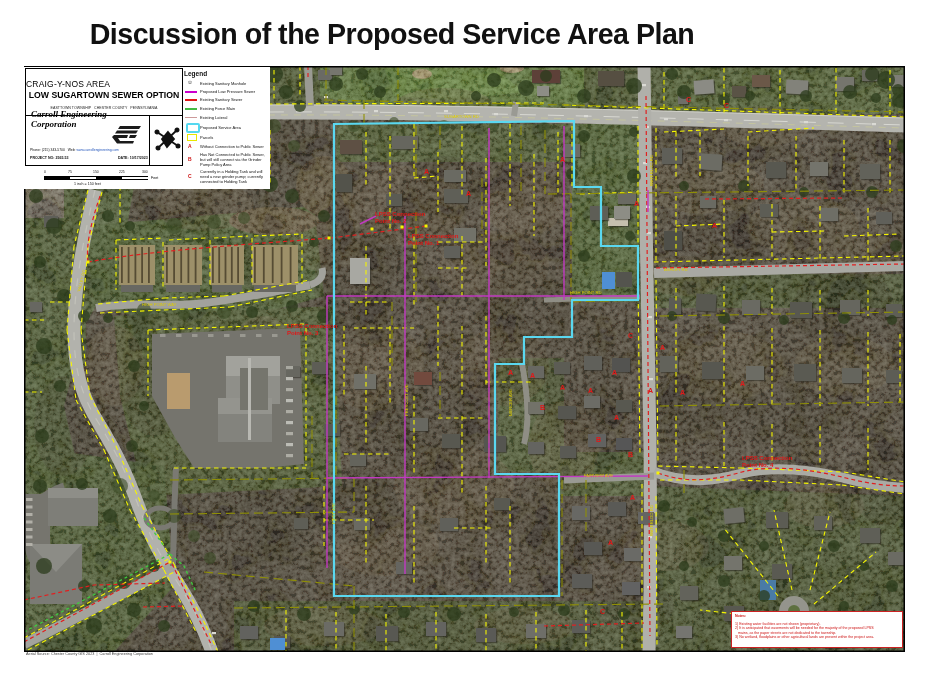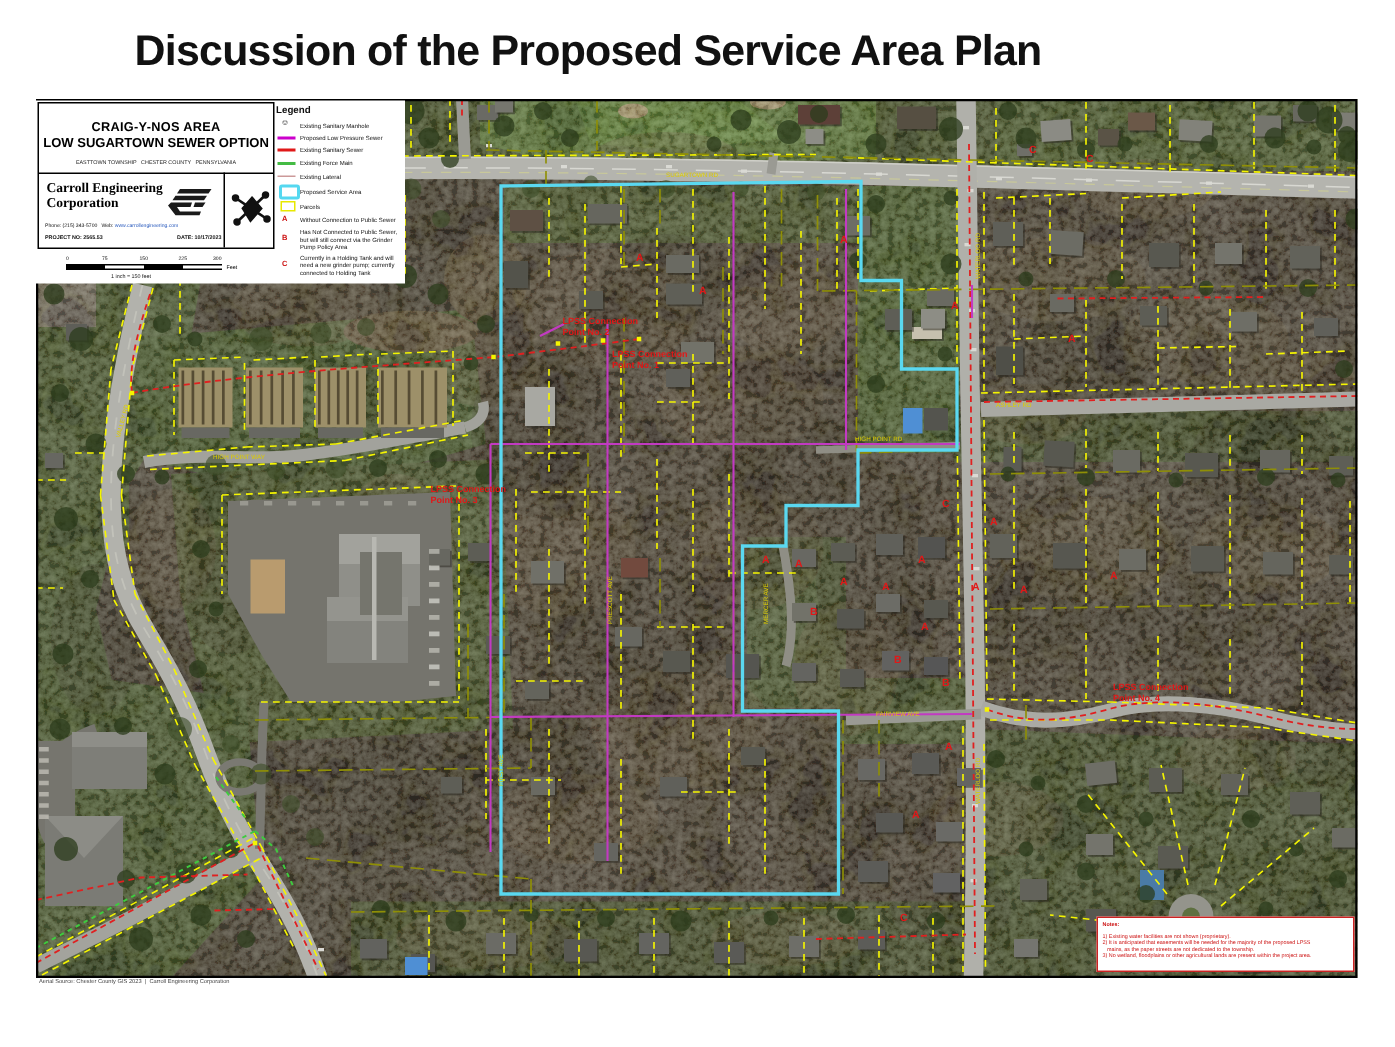--- a/index.html
+++ b/index.html
@@ -1196,31 +1196,31 @@
 <text x="56" y="226" transform="rotate(-75 56 226)">VALLEY RD</text>
 </g>
 
 <rect x="0.75" y="0.75" width="879.5" height="584.5" fill="none" stroke="#000" stroke-width="1.5"></rect>
 </svg>
 
 <div style="position:absolute;left:24px;top:67px;width:246px;height:122px;background:#ffffff;">
 
   <div style="position:absolute;left:1px;top:1px;width:156px;height:96px;border:1.5px solid #000;">
 
-    <div style="position:absolute;left:0;top:10px;width:100%;text-align:center;font-size:8.5px;font-weight:bold;letter-spacing:0.2px;">CRAIG-Y-NOS AREA</div>
+    <div style="position:absolute;left:0;top:10px;width:100%;font-size:8.5px;font-weight:normal;letter-spacing:0.2px;">CRAIG-Y-NOS AREA</div>
 
     <div style="position:absolute;left:0;top:21px;width:100%;text-align:center;font-size:8.7px;font-weight:bold;white-space:nowrap;">LOW SUGARTOWN SEWER OPTION</div>
 
     <div style="position:absolute;left:0;top:37px;width:100%;text-align:center;font-size:3.6px;color:#222;">EASTTOWN TOWNSHIP &nbsp; CHESTER COUNTY &nbsp; PENNSYLVANIA</div>
 
     <div style="position:absolute;left:0;top:46px;width:100%;border-top:1.5px solid #000;"></div>
 
     <div style="position:absolute;left:123px;top:46px;height:50px;border-left:1.5px solid #000;"></div>
 
-    <div style="position:absolute;left:5px;top:51px;font-family:'Liberation Serif',serif;font-weight:bold;font-size:9px;line-height:10px;">Carroll Engineering<br>Corporation</div>
+    <div style="position:absolute;left:5px;top:40px;font-family:'Liberation Serif',serif;font-style:italic;font-weight:bold;font-size:9px;line-height:10px;">Carroll Engineering<br>Corporation</div>
 
     <svg style="position:absolute;left:86px;top:55px;" width="30" height="20" viewBox="0 0 30 20">
       <g fill="#1a1a1a">
         <polygon points="8,2 29,2 27,5 6,5"></polygon>
         <polygon points="5,6.5 26,6.5 24,9.5 3,9.5"></polygon>
         <polygon points="2,11 16,11 15,14 6,14 8,17 22,17 21,19.5 5,19.5 0,13"></polygon>
         <polygon points="18,11 25,11 23,14 17,14"></polygon>
       </g>
     </svg>
 

